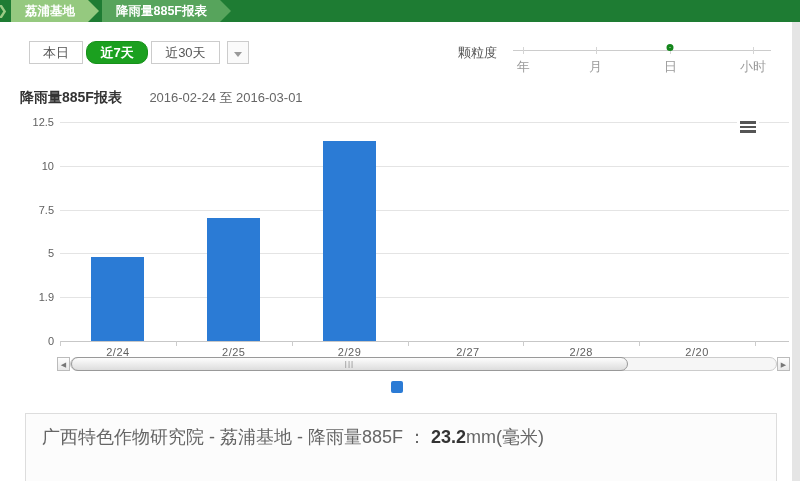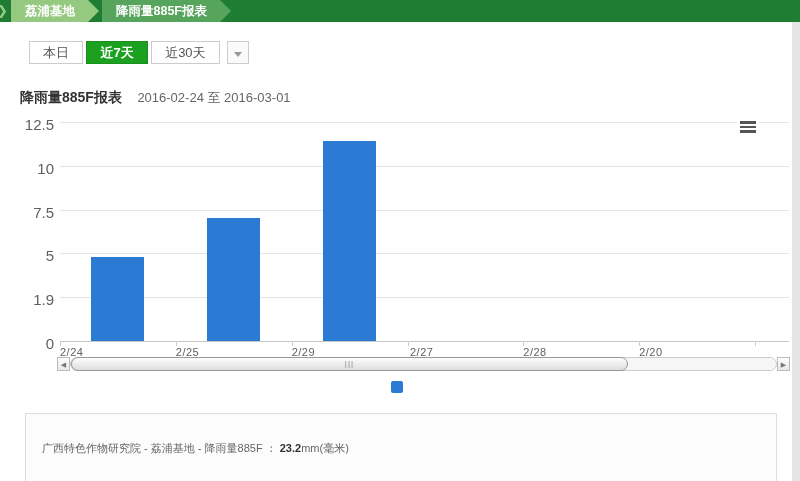--- a/index.html
+++ b/index.html
@@ -16,50 +16,50 @@
     padding:0 24px 0 14px; margin-right:3px; cursor:pointer;
     clip-path:polygon(0 0, calc(100% - 11px) 0, 100% 50%, calc(100% - 11px) 100%, 0 100%); }
   .crumb.c1 { background:#95c97f; }
   .crumb.c2 { background:#57a45c; }
 
   
   .btn-group { position:absolute; left:30px; top:41px; }
   .tab { display:inline-block; height:23px; line-height:21px; padding:0 13px;
     background:#fff; border:1px solid #ccc; color:#555; font-size:13px;
     margin-left:-1px; vertical-align:top; cursor:pointer; }
-  .tab.active { background:#1ba01f; border-color:#17911b; color:#fff; font-weight:bold; }
+  .tab.active { background:#1ba01f; border-color:#17911b; color:#fff; font-weight:bold;border-radius:10px; }
   .tab.caret-btn { width:22px; padding:0; margin-left:3px; background:#fafafa; }
   .caret { display:inline-block; width:0; height:0; border-left:4px solid transparent;
     border-right:4px solid transparent; border-top:5px solid #999; margin-top:9px; }
 
   .granularity { position:absolute; left:458px; top:40px; width:315px; height:34px; }
   .gran-label { position:absolute; left:0; top:4px; font-size:13px; color:#555; }
   .slider { position:absolute; left:55px; top:0; width:258px; height:34px; cursor:pointer; }
   .slider-line { position:absolute; left:0; right:0; top:10px; height:1px; background:#ccc; }
   .slider-tick { position:absolute; top:7px; width:1px; height:7px; background:#d5d5d5; }
   .slider-handle { position:absolute; top:4px; width:7px; height:7px; background:#fff;
     border:3px solid #14861c; border-radius:50%; transform:translateX(-50%); cursor:pointer; }
   .slider-opt { position:absolute; top:18px; transform:translateX(-50%); font-size:13px;
     color:#9b9b9b; cursor:pointer; white-space:nowrap; }
 
   
   .report-header { position:absolute; left:20px; top:88px; }
   .report-title { font-size:14px; font-weight:bold; color:#333; }
-  .report-dates { font-size:13px; color:#666; margin-left:11px; }
+  .report-dates { font-size:13px; color:#666; margin-left:23px; }
 
   
   .chart { position:absolute; left:0; top:113px; width:800px; height:296px; }
   .hamburger { position:absolute; left:737px; top:6px; width:22px; height:18px;
     background:#fff; padding:2px 3px; cursor:pointer; z-index:5; }
   .hamburger i { display:block; height:2.5px; background:#555; margin-bottom:2px; }
   .gridline { position:absolute; height:1px; background:#e4e4e4; }
   .gridline.zero { background:#c7c7c7; }
-  .ylab { position:absolute; width:46px; text-align:right; font-size:15px; color:#606060; }
+  .ylab { position:absolute; width:46px; text-align:right; font-size:11px; color:#606060; }
   .bar { position:absolute; cursor:pointer; }
-  .xlab { position:absolute; text-align:left; font-size:11px; color:#606060;
+  .xlab { position:absolute; text-align:center; font-size:11px; color:#606060;
     letter-spacing:0.5px; }
   .xtick { position:absolute; width:1px; height:5px; background:#ccc; }
 
   
   .sb { position:absolute; left:57px; top:244px; width:733px; height:14px; }
   .sb-btn { position:absolute; top:0; width:13px; height:14px; border:1px solid #bbb;
     background:linear-gradient(#fefefe,#e8e8e8); color:#777; font-size:7px; line-height:13px;
     text-align:center; cursor:pointer; }
   .sb-btn.left { left:0; }
   .sb-btn.right { right:0; }
@@ -75,21 +75,21 @@
   .legend { position:absolute; left:0; top:265px; width:800px; text-align:center;
     cursor:pointer; }
   .legend-swatch { display:inline-block; width:12px; height:12px; border-radius:2px;
     vertical-align:-1px; margin-right:6px; }
   .legend-label { font-size:13px; color:#333; }
 
   
   .summary { position:absolute; left:25px; top:413px; width:752px; height:80px;
     background:#fcfcfc; border:1px solid #ddd; padding:11px 16px; }
   .summary-heading { font-size:13px; font-weight:bold; color:#444; }
-  .summary-line { font-size:11px; color:#666; margin-top:16px; }
+  .summary-line { font-size:18px; color:#666; }
   .summary-line b { color:#333; }
 
   .right-gutter { position:absolute; left:792px; top:22px; width:8px; height:459px;
     background:#e5e5e5; }
 </style>
 </head>
 <body>
 
 <div class="screen">
 
@@ -101,20 +101,35 @@
 
   <div class="btn-group">
     <button class="tab">本日</button>
     <button class="tab active">近7天</button>
     <button class="tab">近30天</button>
     <button class="tab caret-btn">
       <span class="caret"></span>
     </button>
   </div>
 
+  <div class="granularity">
+    <span class="gran-label">颗粒度</span>
+    <div class="slider" id="gran-slider">
+      <div class="slider-line"></div>
+    <div class="slider-tick" style="left: 4%;"></div>
+        <span class="slider-opt" style="left: 4%;">年</span>
+        <div class="slider-tick" style="left: 32%;"></div>
+        <span class="slider-opt" style="left: 32%;">月</span>
+        <div class="slider-tick" style="left: 61%;"></div>
+        <span class="slider-opt" style="left: 61%;">日</span>
+        <div class="slider-tick" style="left: 93%;"></div>
+        <span class="slider-opt" style="left: 93%;">小时</span>
+        <div class="slider-handle" style="left: 61%;"></div>
+      </div>
+  </div>
 
   <div class="report-header">
     <span class="report-title">降雨量885F报表</span>
     <span class="report-dates">2016-02-24 至 2016-03-01</span>
   </div>
 
   <div class="chart" id="chart">
     <div class="hamburger">
       <i></i>
         <i></i>

